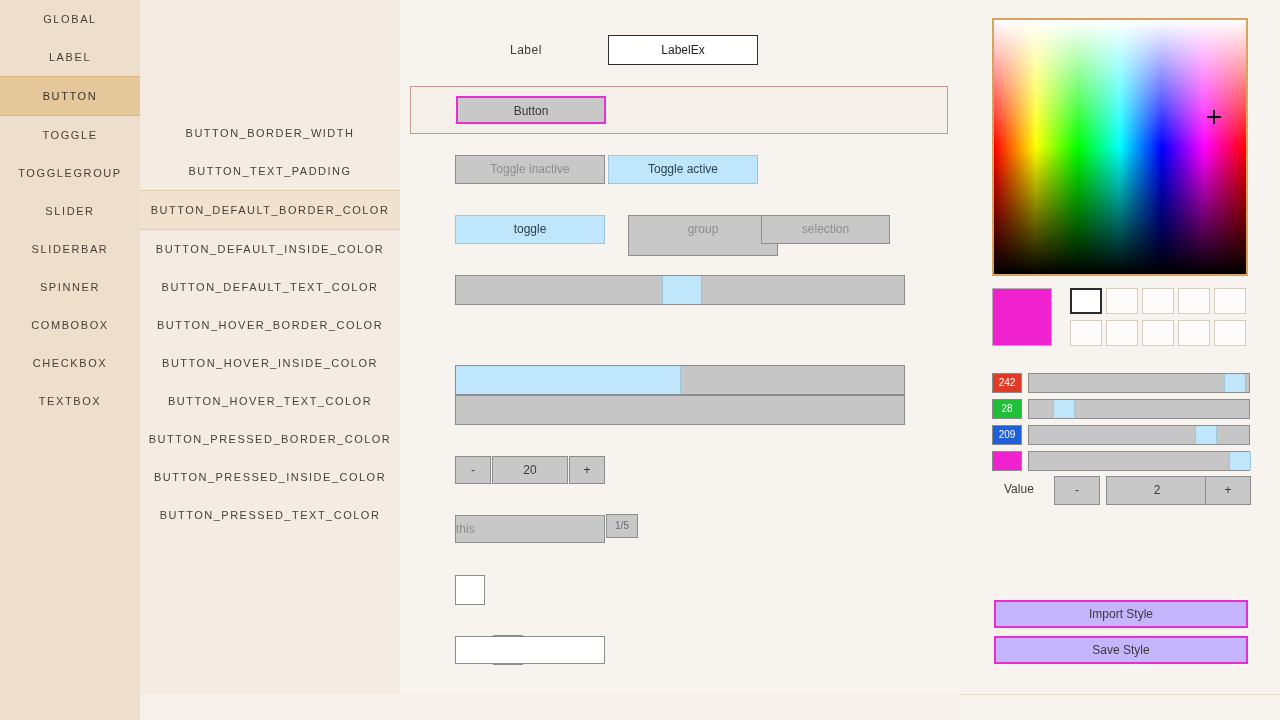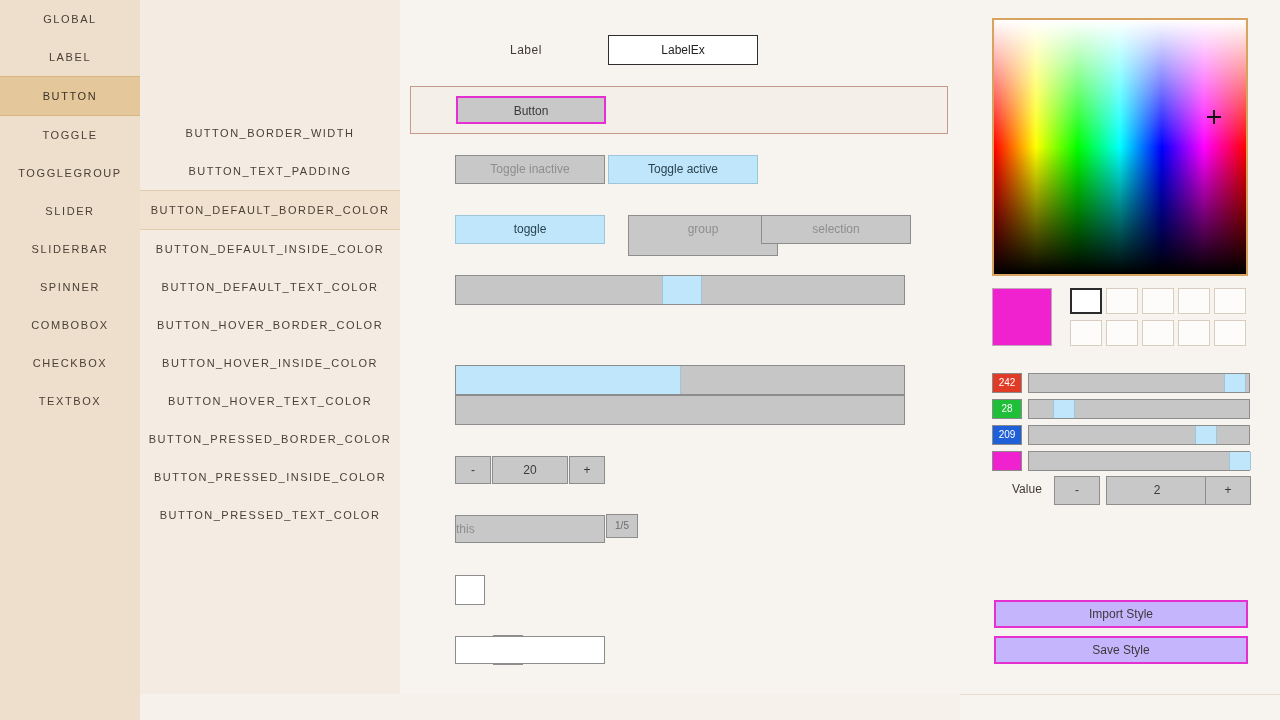--- a/index.html
+++ b/index.html
@@ -297,21 +297,21 @@
     top: 0; bottom: 0;
     width: 20px;
     background: #bfe6fb;
     border-left: 1px solid #9ec6da;
     border-right: 1px solid #9ec6da;
   }
 
   .value-row { position: absolute; left: 0; top: 476px; width: 320px; height: 30px; }
   .value-lbl {
     position: absolute;
-    left: 52px; top: 6px;
+    left: 44px; top: 6px;
     font-size: 12px;
     color: #3f3a34;
   }
   .val-btn {
     box-sizing: border-box;
     position: absolute;
     top: 0;
     width: 46px; height: 29px;
     background: #c8c8c8;
     border: 1px solid #8d8d8d;
@@ -408,21 +408,21 @@
 
     <div class="row panel-box" style="left:10px; top:86px; width:538px; height:48px;">
       <div class="btn highlighted" style="position:absolute; left:45px; top:9px; width:150px;">Button</div>
     </div>
 
     <div class="row btn disabled" style="left:55px; top:155px; width:150px; height:29px;">Toggle inactive</div>
     <div class="row btn active" style="left:208px; top:155px; width:150px; height:29px;">Toggle active</div>
 
     <div class="row btn active" style="left:55px; top:215px; width:150px; height:29px;">toggle</div>
     <div class="row btn disabled" style="left:208px; top:215px; width:150px; height:41px;margin-left:20px;">group</div>
-    <div class="row btn disabled" style="left:361px; top:215px; width:150px; height:29px;">selection</div>
+    <div class="row btn disabled" style="left:361px; top:215px; width:129px; height:29px;">selection</div>
 
     <div class="row slider-track" style="left:55px; top:275px; width:450px; height:30px;">
       <div class="slider-knob" style="left:206px; width:38px;"></div>
     </div>
 
     <div class="row slider-track" style="left:55px; top:335px; width:450px; height:30px;">
       <div class="sliderbar-fill" style="width:224px;"></div>
     </div>
 
     <div class="row progress-track" style="left:55px; top:395px; width:450px; height:30px;"></div>

